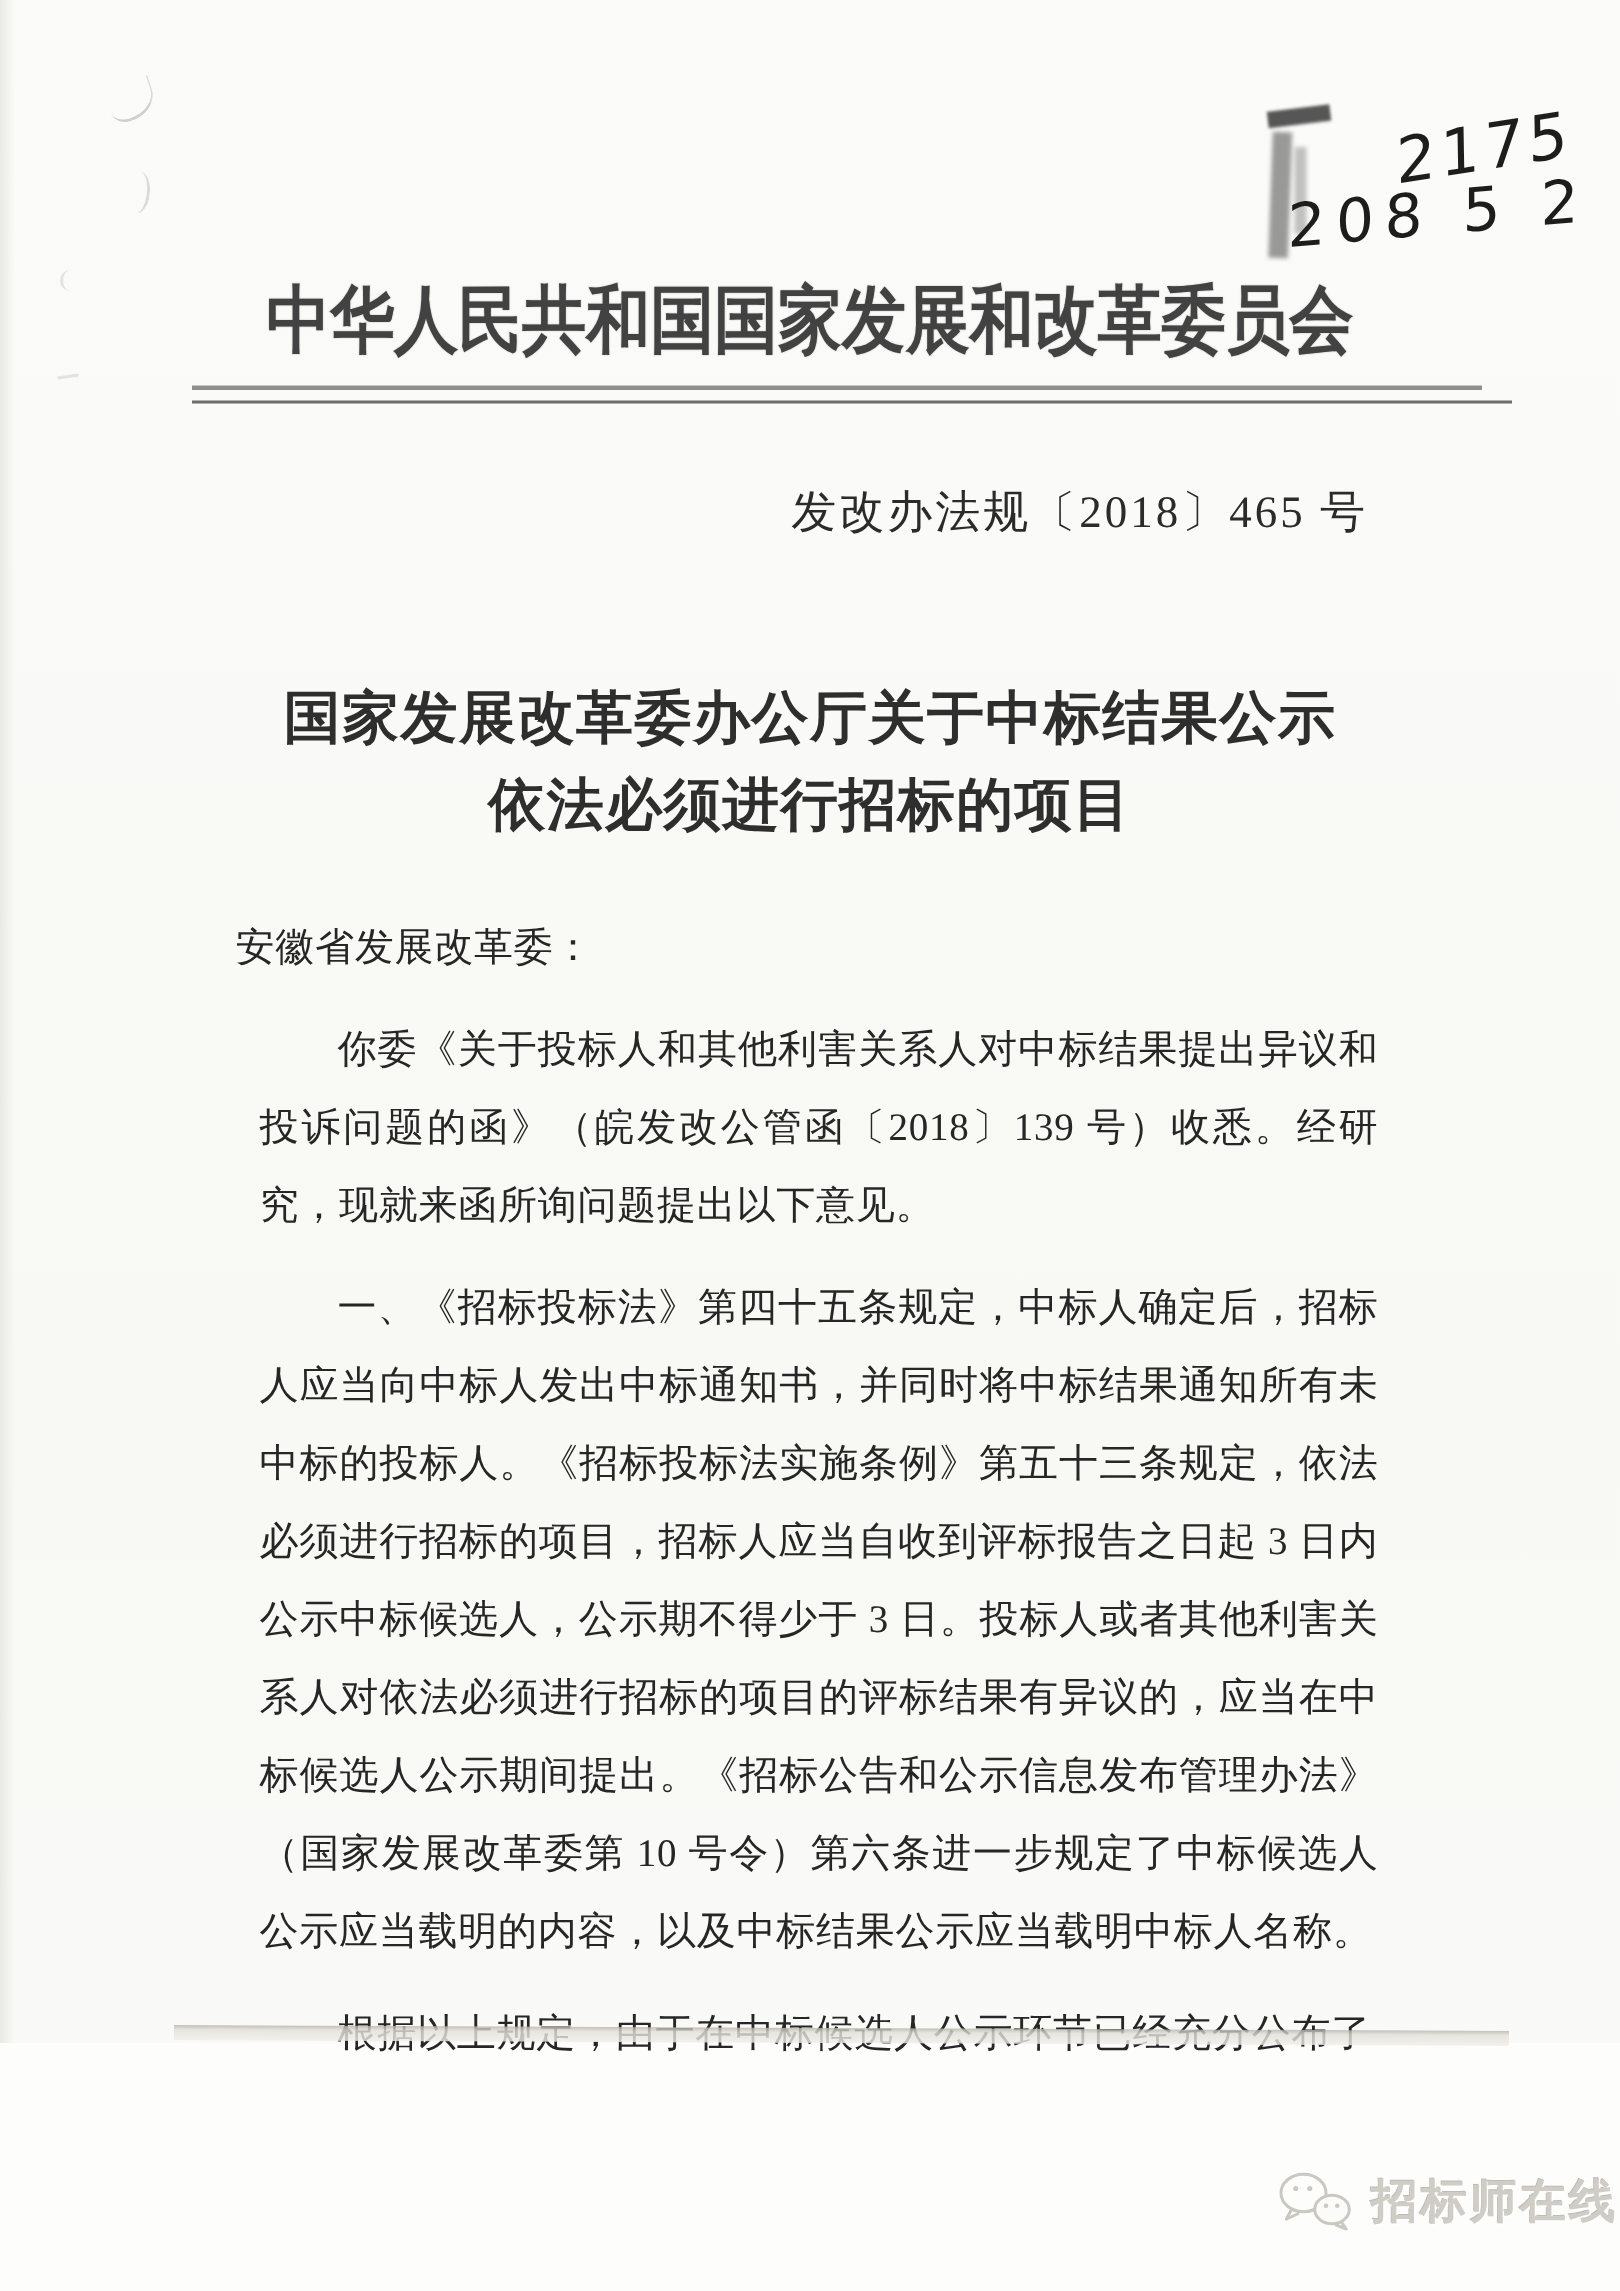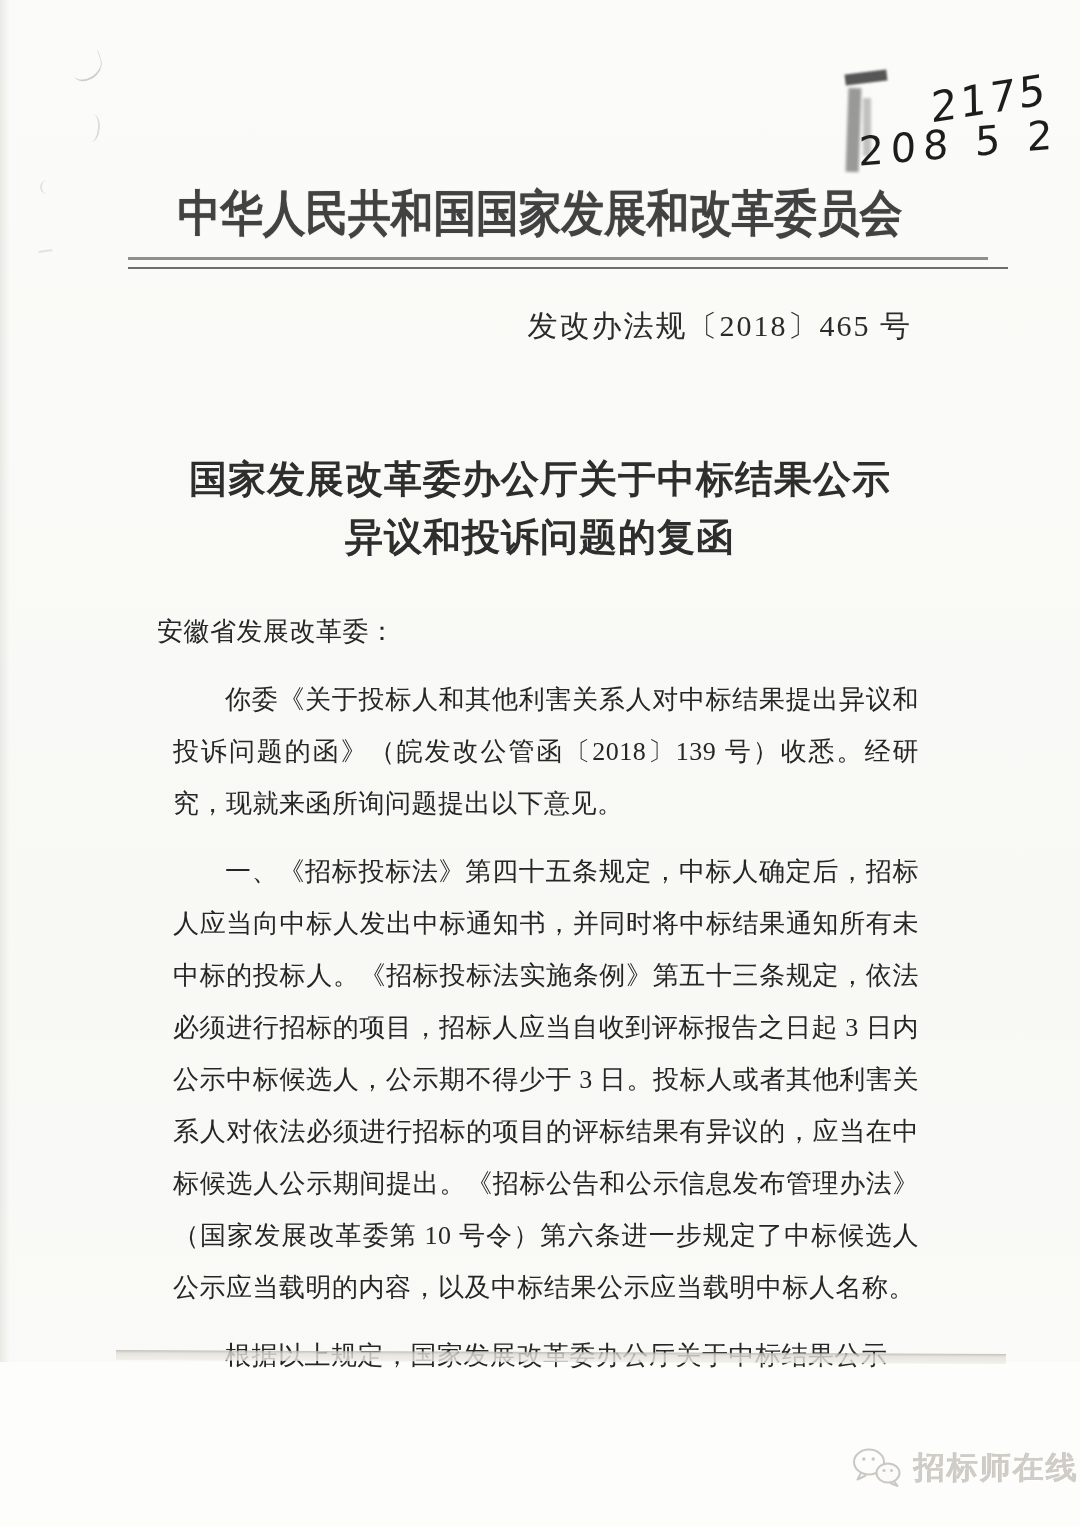--- a/index.html
+++ b/index.html
@@ -124,21 +124,21 @@
     background: #8f8f8d;
   }
   .rule-bottom {
     position: absolute;
     top: 267px; left: 128px;
     width: 880px; height: 2px;
     background: #6d6d6b;
   }
   .doc-number {
     position: absolute;
-    top: 306px; right: 168px;
+    top: 321px; right: 168px;
     font-size: 30px;
     color: #2b2b2b;
     letter-spacing: 2px;
     white-space: nowrap;
   }
 
   
   .doc-title {
     position: absolute;
     top: 450px; left: 0;
@@ -219,28 +219,28 @@
   <div class="handwriting hw-top">2175</div>
   <div class="handwriting hw-bottom">208 5 2</div>
 
   <div class="agency-header">中华人民共和国国家发展和改革委员会</div>
   <div class="rule-top"></div>
   <div class="rule-bottom"></div>
   <div class="doc-number">发改办法规〔2018〕465 号</div>
 
   <div class="doc-title">
     <div>国家发展改革委办公厅关于中标结果公示</div>
-    <div>异议和投诉问题的复函</div>
+    <div>依法必须进行招标的项目</div>
   </div>
 
   <div class="body-text">
     <p class="addressee">安徽省发展改革委：</p>
     <p>你委《关于投标人和其他利害关系人对中标结果提出异议和投诉问题的函》（皖发改公管函〔2018〕139 号）收悉。经研究，现就来函所询问题提出以下意见。</p>
     <p>一、《招标投标法》第四十五条规定，中标人确定后，招标人应当向中标人发出中标通知书，并同时将中标结果通知所有未中标的投标人。《招标投标法实施条例》第五十三条规定，依法必须进行招标的项目，招标人应当自收到评标报告之日起 3 日内公示中标候选人，公示期不得少于 3 日。投标人或者其他利害关系人对依法必须进行招标的项目的评标结果有异议的，应当在中标候选人公示期间提出。《招标公告和公示信息发布管理办法》（国家发展改革委第 10 号令）第六条进一步规定了中标候选人公示应当载明的内容，以及中标结果公示应当载明中标人名称。</p>
-    <p>根据以上规定，国家发展改革委办公厅关于中标结果公示</p>
+    <p>根据以上规定，由于在中标候选人公示环节已经充分公布了</p>
   </div>
 
   <div class="page-edge-line"></div>
 
   <div class="watermark">
     <span>
       <svg class="wechat-svg" width="54" height="44" viewBox="0 0 54 44" xmlns="http://www.w3.org/2000/svg">
         <ellipse cx="19" cy="16" rx="15" ry="12.5" fill="none" stroke="#cbc8c2" stroke-width="2"></ellipse>
         <path d="M11 27 L7.5 33.5 L16 29.5" fill="none" stroke="#cbc8c2" stroke-width="2" stroke-linejoin="round"></path>
         <circle cx="13.8" cy="13" r="1.7" fill="#cbc8c2"></circle>

